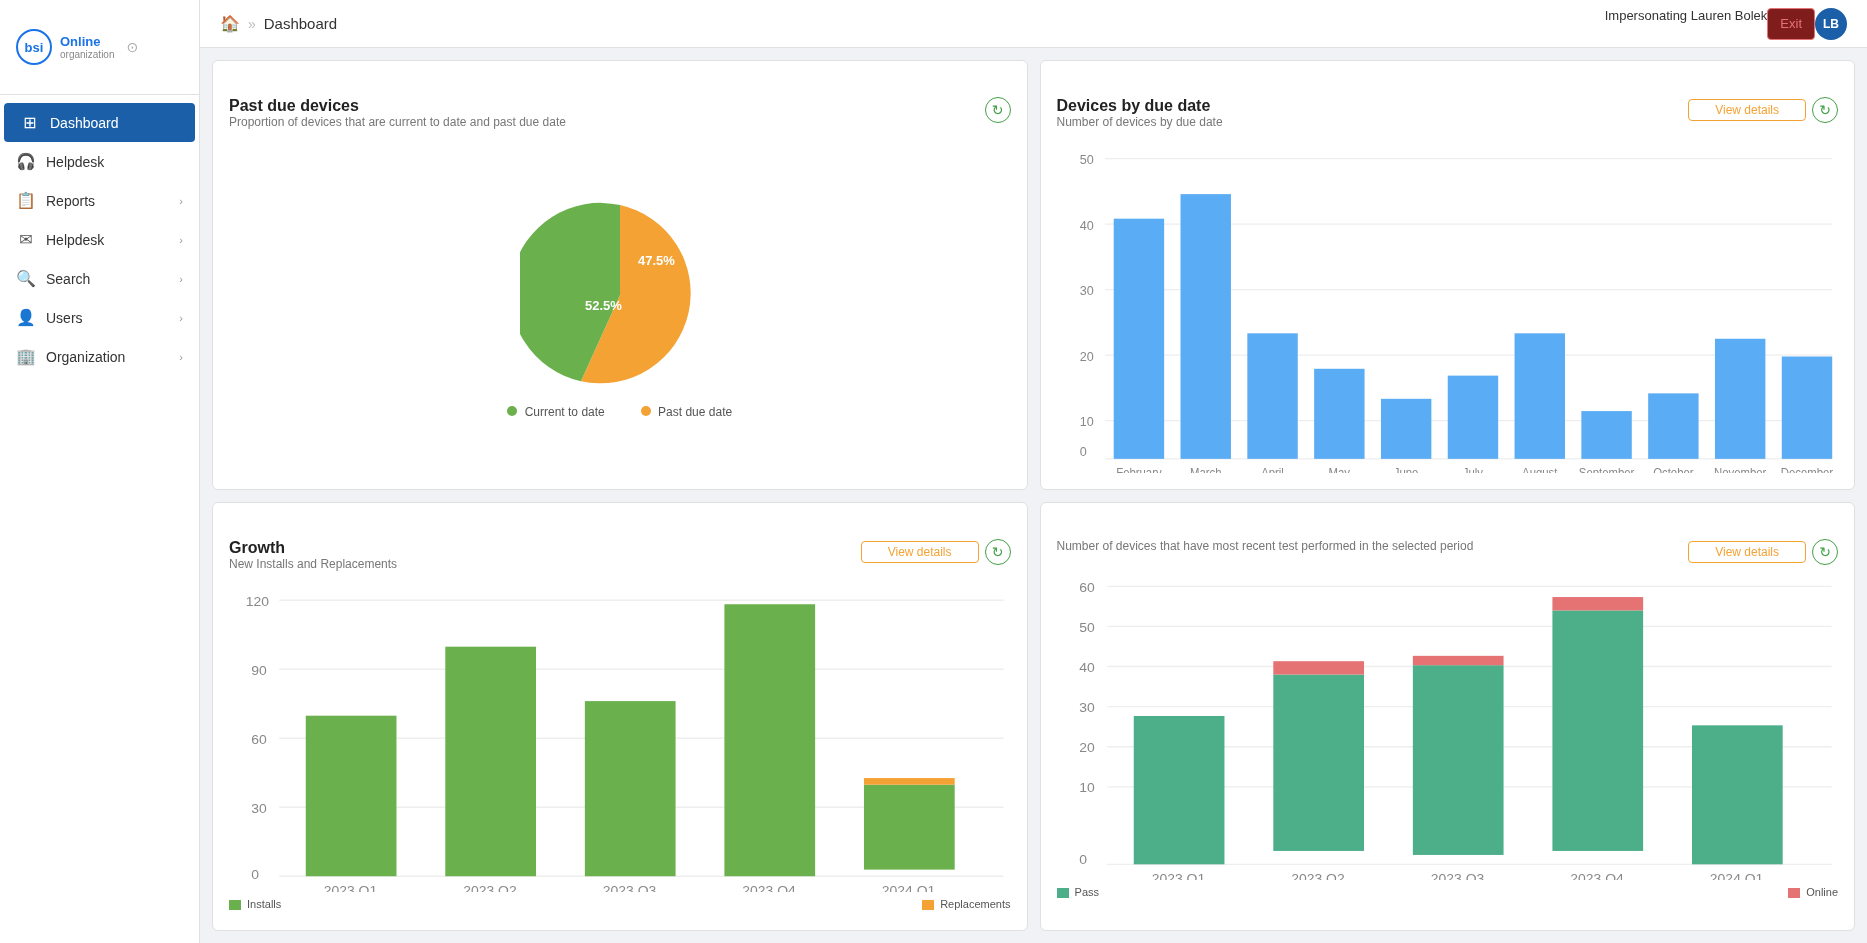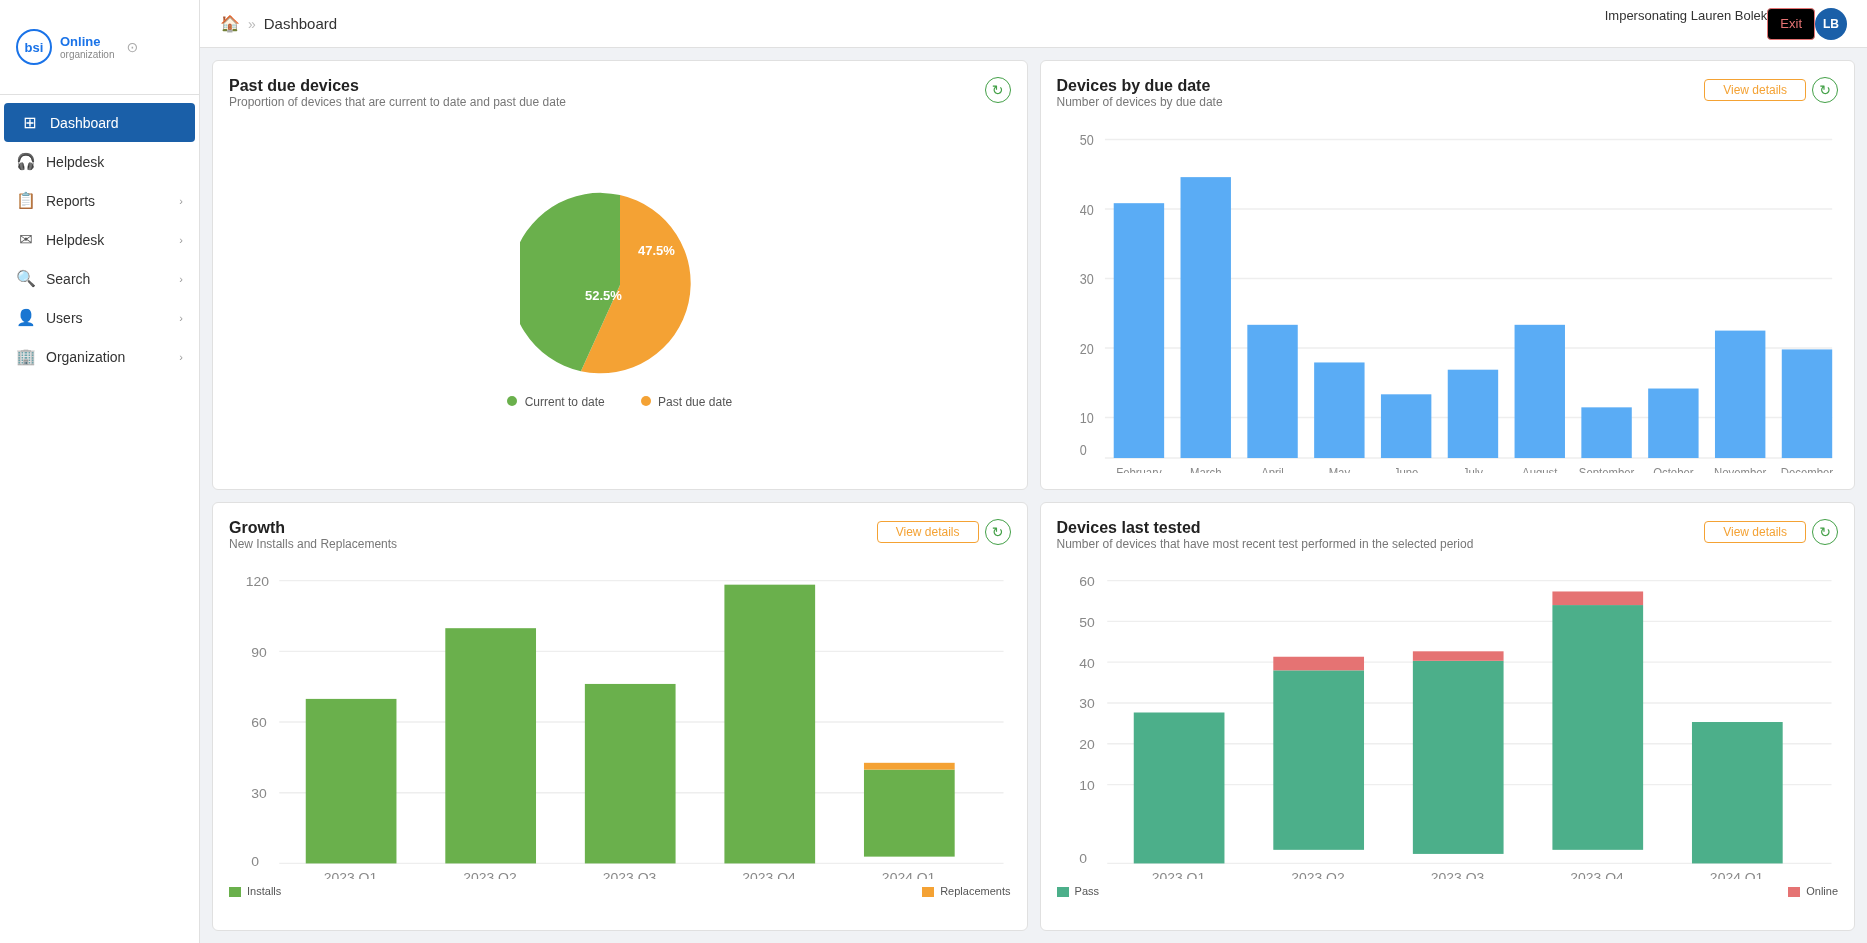--- a/index.html
+++ b/index.html
@@ -57,21 +57,21 @@
       flex-shrink: 0;
     }
     .topbar-home { font-size: 16px; color: #555; cursor: pointer; }
     .topbar-sep { color: #bbb; font-size: 14px; }
     .topbar-title { font-size: 15px; color: #333; font-weight: 500; flex: 1; }
     .topbar-right { display: flex; }
     .impersonate-text { font-size: 13px; color: #333; }
     .exit-btn {
       border: 1px solid #e57373;
       color: #e57373;
-      background: #000000;
+      background: #7f1d1d;
       padding: 4px 12px;
       border-radius: 4px;
       font-size: 13px;
       cursor: pointer;
     }
     .avatar {
       width: 32px; height: 32px; border-radius: 50%;
       background: #1a5fa8; color: #fff;
       display: flex; align-items: center; justify-content: center;
       font-size: 12px; font-weight: 600;
@@ -96,29 +96,30 @@
       display: flex;
       flex-direction: column;
       overflow: hidden;
     }
 
     .card-header {
       display: flex;
       align-items: flex-start;
       justify-content: space-between;
       margin-bottom: 4px;
+      margin-top: 20px;
     }
     .card-title { font-size: 16px; font-weight: 600; color: #222; }
     .card-subtitle { font-size: 12px; color: #777; margin-bottom: 8px; }
     .card-actions { display: flex; align-items: center; gap: 6px; }
     .view-details-btn {
       border: 1px solid #f4a234;
       color: #f4a234;
       background: #fff;
-      padding: 3px 18px;
+      padding: 3px 26px;
       border-radius: 4px;
       font-size: 12px;
       cursor: pointer;
     }
     .refresh-btn {
       width: 26px; height: 26px;
       border: 1px solid #43a047;
       border-radius: 50%;
       display: flex; align-items: center; justify-content: center;
       cursor: pointer;
@@ -371,21 +372,20 @@
             <span class="legend-rect" style="background:#f4a234;"></span>
             <span>Replacements</span>
           </span>
         </div>
       </div>
     </div>
 
     <div class="card">
       <div class="card-header">
         <div>
-          <div class="card-title">Devices last tested</div>
           <div class="card-subtitle">Number of devices that have most recent test performed in the selected period</div>
         </div>
         <div class="card-actions">
           <button class="view-details-btn">View details</button>
           <div class="refresh-btn">↻</div>
         </div>
       </div>
       <div class="bar-chart-container">
         <svg width="100%" height="90%" viewBox="0 0 560 230" preserveAspectRatio="none">
 

